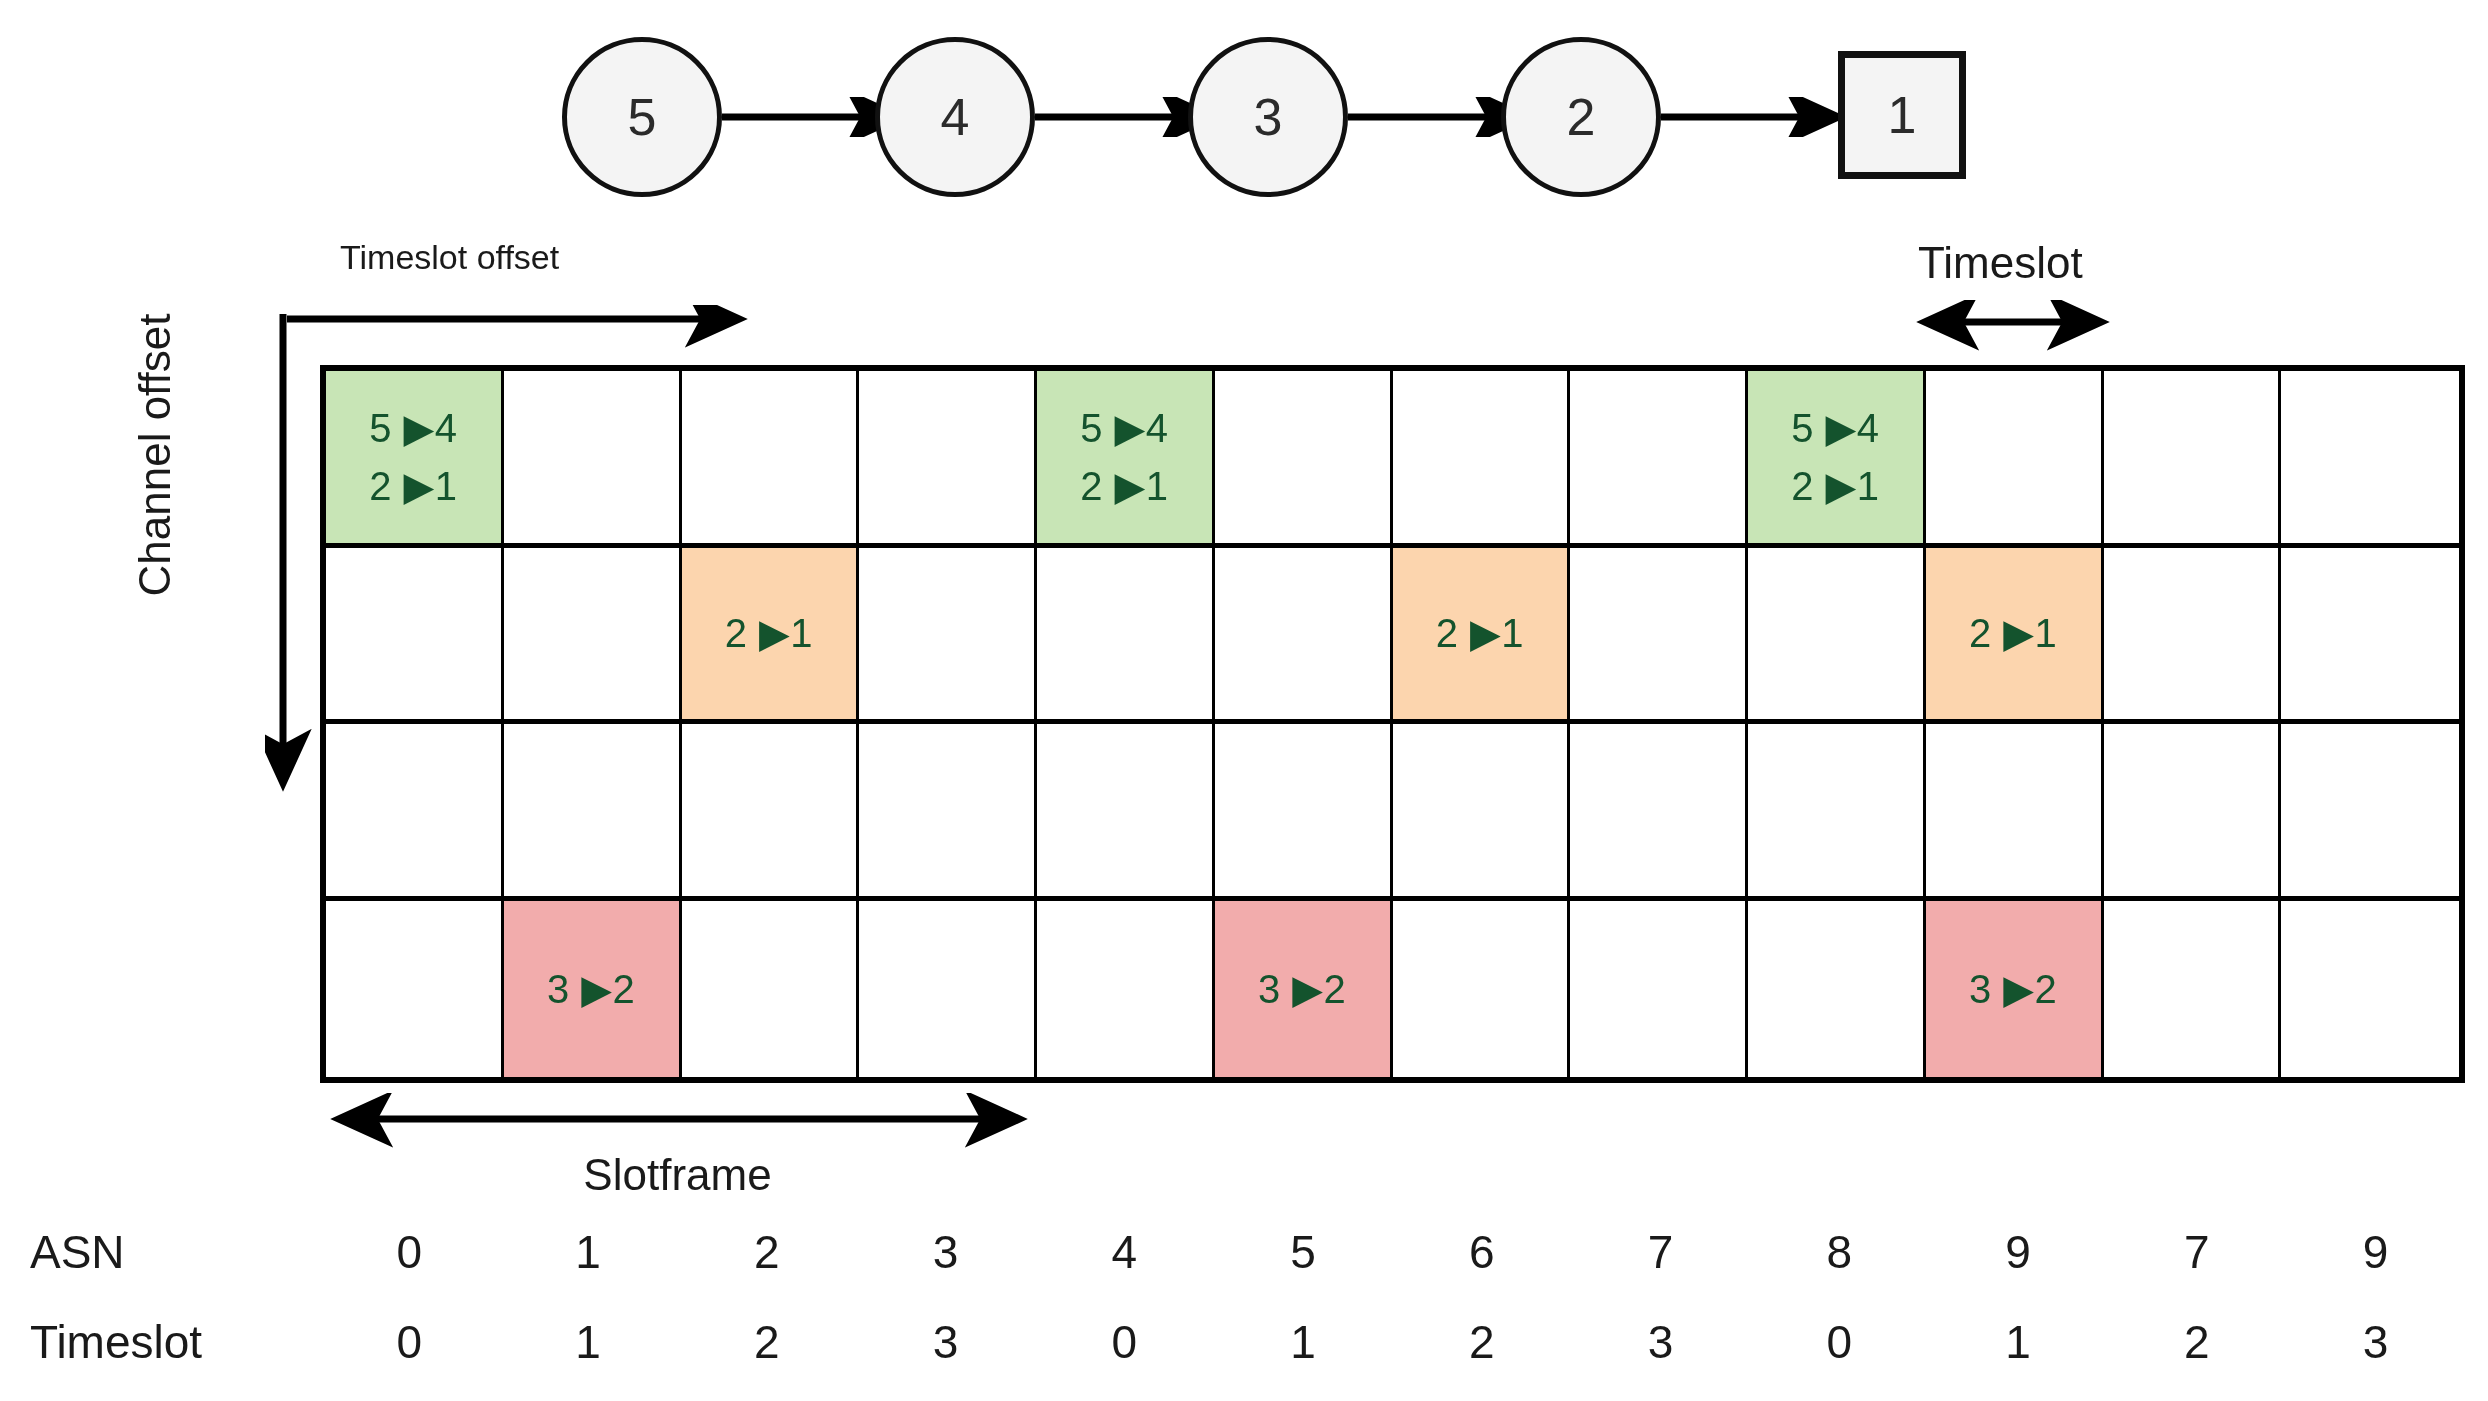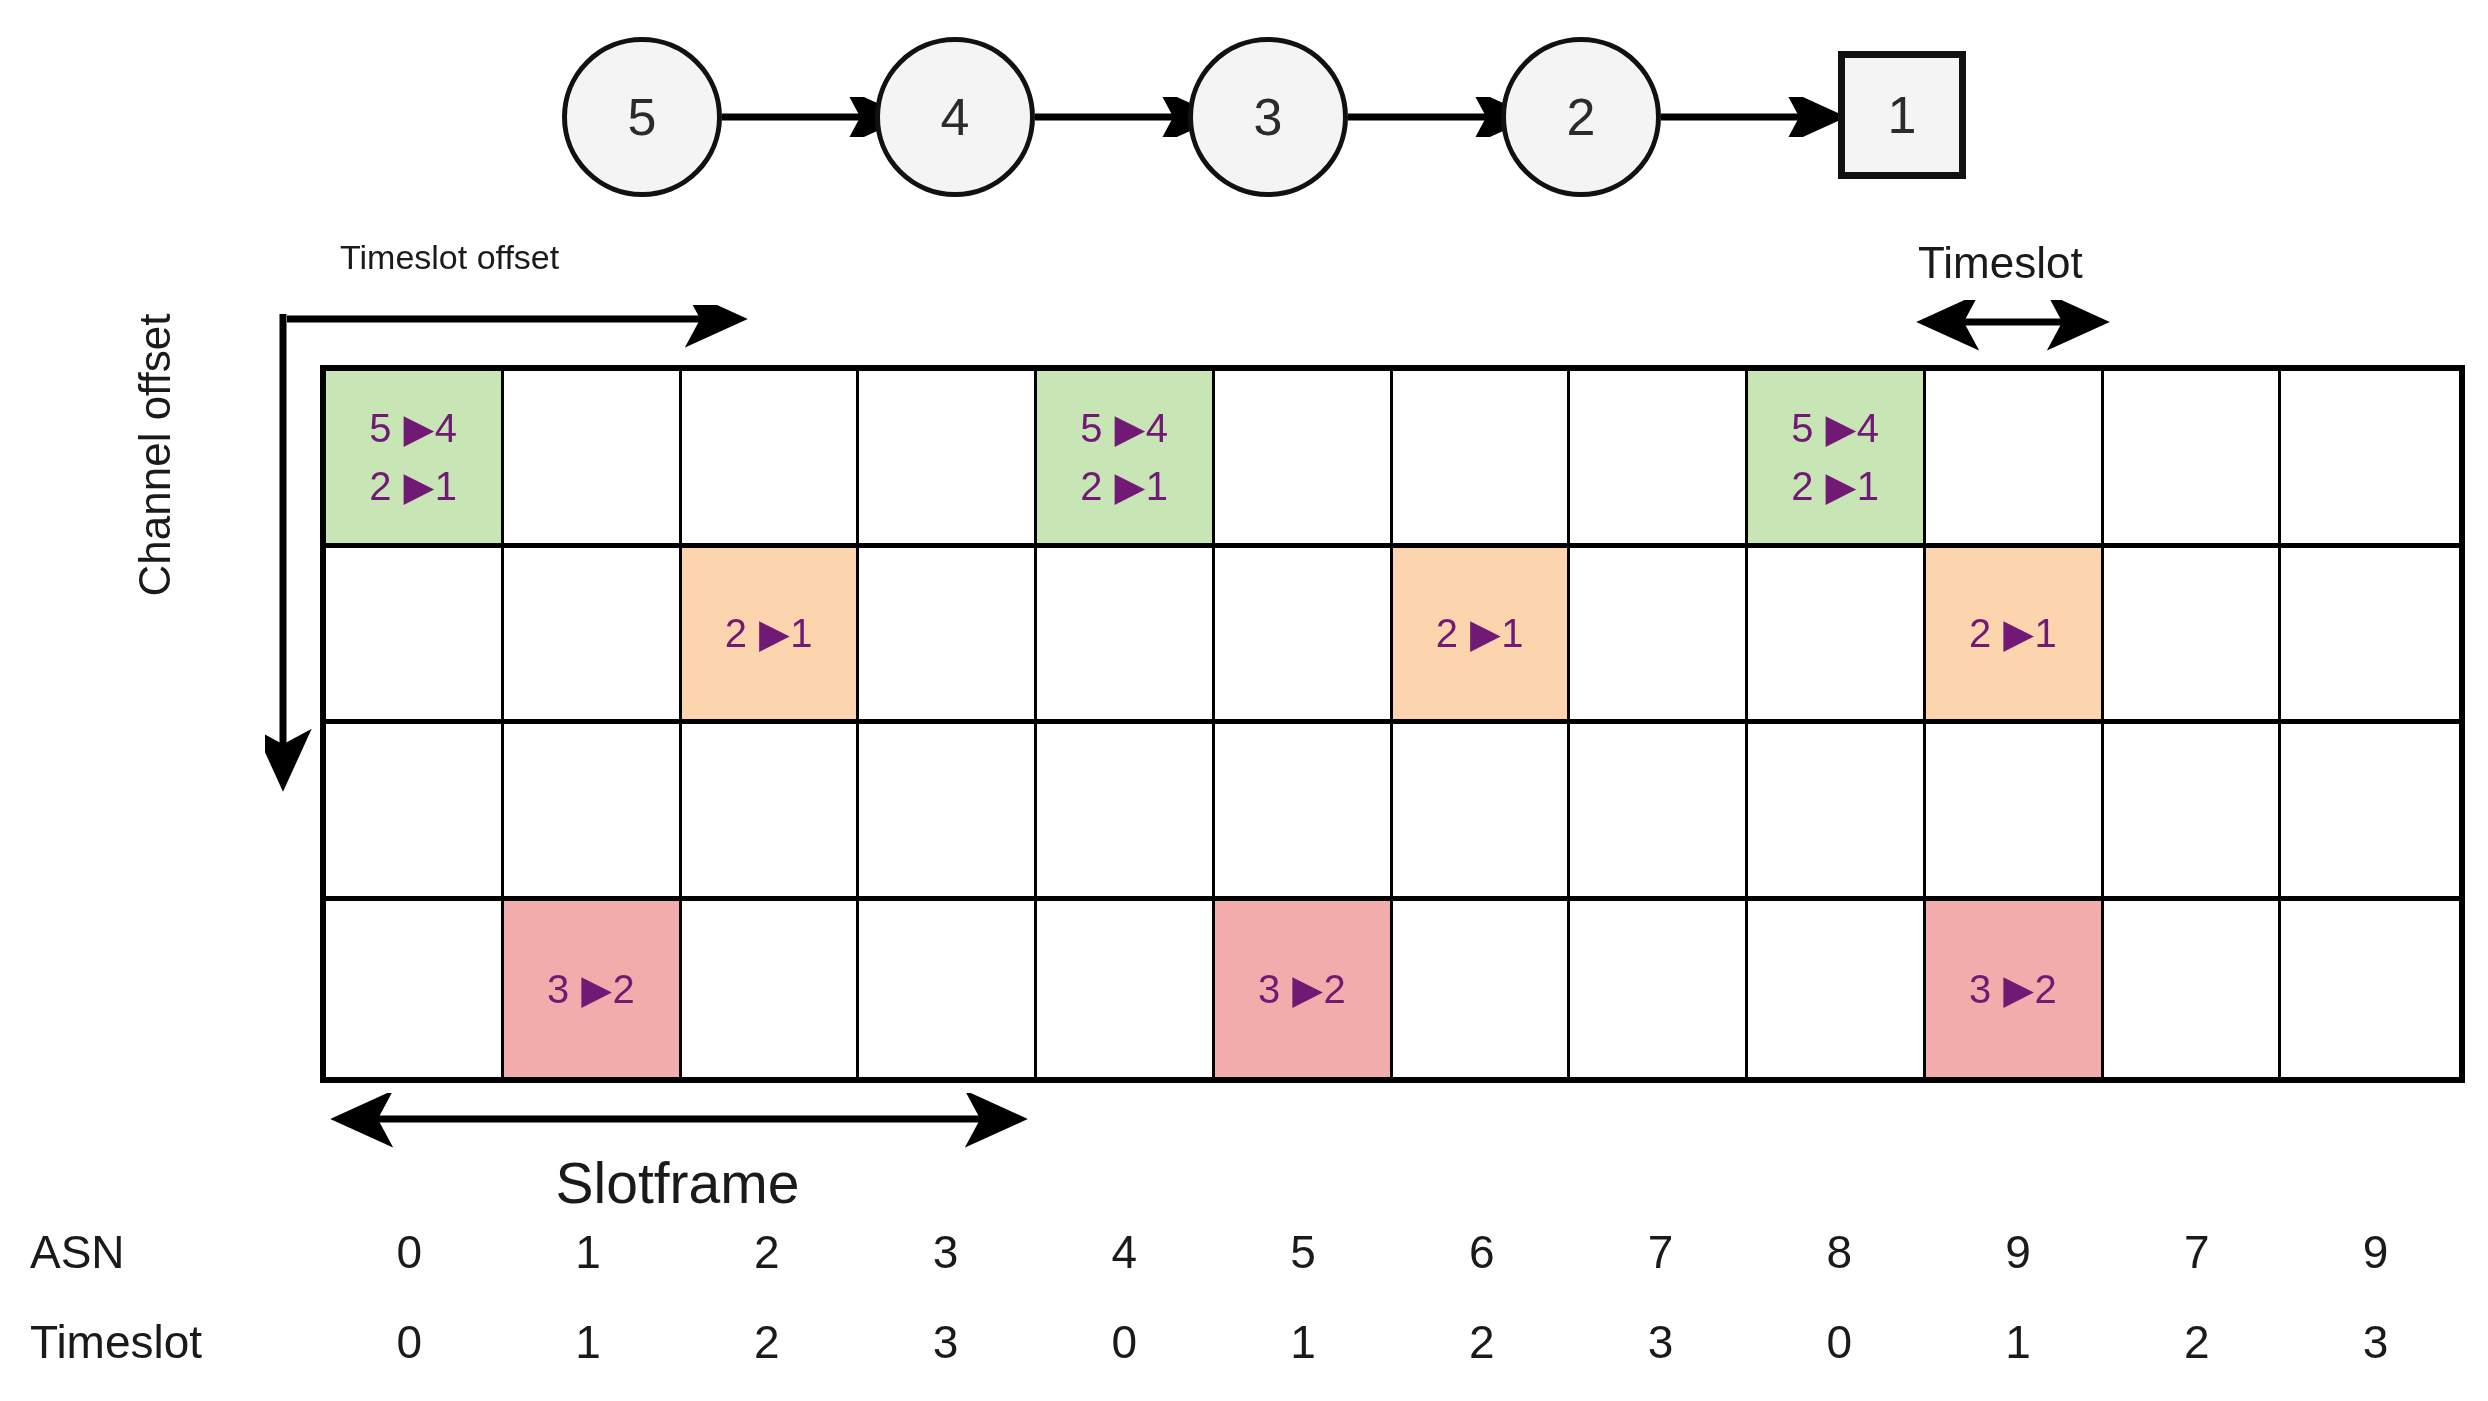--- a/index.html
+++ b/index.html
@@ -66,21 +66,21 @@
     border-right: 3px solid #000000;
     border-bottom: 5px solid #000000;
     box-sizing: border-box;
     position: relative;
     display: flex;
     flex-direction: column;
     align-items: center;
     justify-content: center;
     font-size: 40px;
     line-height: 1.45;
-    color: #701a75;
+    color: #14532d;
     background: #ffffff;
     overflow: hidden;
   }
   .cell.c-last { border-right: none; }
   .cell.r-last { border-bottom: none; }
   .cell.green  { background: #c8e5b6; }
   .cell.orange { background: #fcd5ae; }
   .cell.pink   { background: #f2acac; text-align: center; }
   .cell .txt { white-space: nowrap; letter-spacing: 0.5px; }
 
@@ -112,21 +112,21 @@
     white-space: nowrap;
   }
   #timeslot-arrow { position: absolute; left: 1908px; top: 300px; }
 
   #slotframe-arrow { position: absolute; left: 320px; top: 1093px; }
   #slotframe-label {
     position: absolute;
     left: 320px; top: 1150px;
     width: 715px;
     text-align: center;
-    font-size: 57px;
+    font-size: 44px;
     white-space: nowrap;
   }
 
   
   .legend-row {
     position: absolute;
     left: 0;
     width: 2460px;
     height: 70px;
   }

